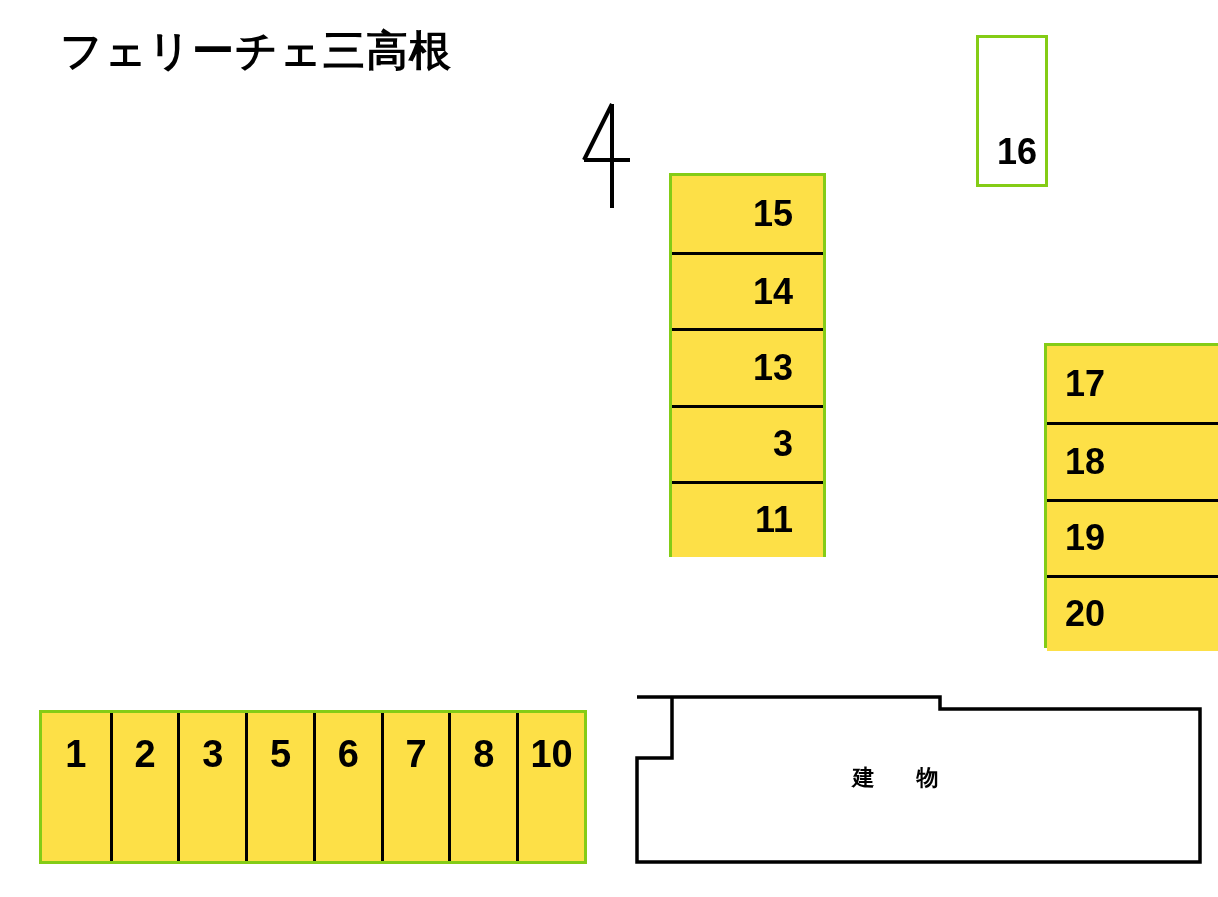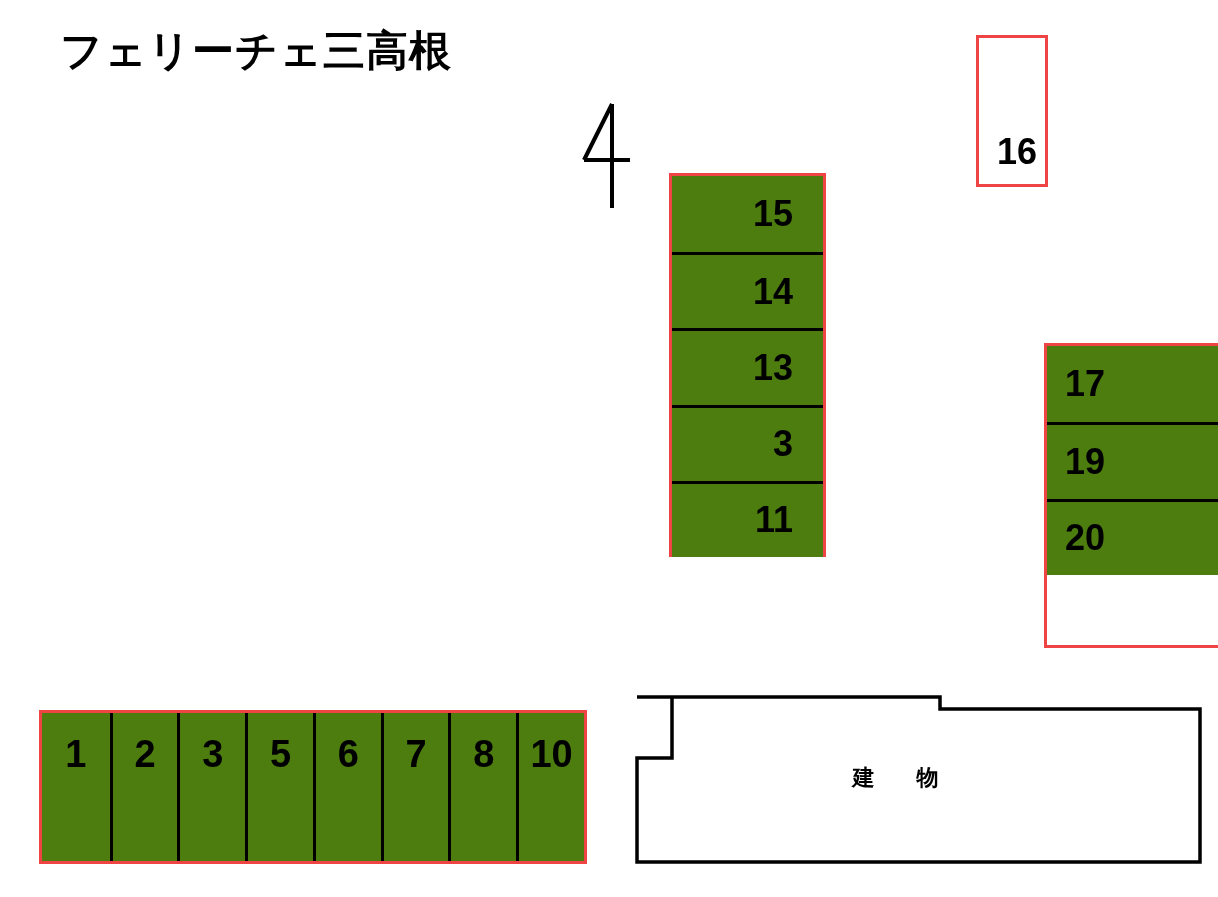--- a/index.html
+++ b/index.html
@@ -35,27 +35,27 @@
     left: 574px;
     top: 100px;
     width: 60px;
     height: 110px;
   }
 
   
   .block {
     position: absolute;
     box-sizing: border-box;
-    border: 3px solid #ef4444;
+    border: 3px solid #84cc16;
     background: #ffffff;
   }
   .stall {
     position: relative;
     box-sizing: border-box;
-    background: #4d7c0f;
+    background: #fde047;
     display: flex;
     align-items: center;
   }
   .stall + .stall {
     border-top: 3px solid #000000;
   }
   .stall-num {
     font-size: 36px;
     font-weight: 700;
     color: #000000;
@@ -158,20 +158,23 @@
 
   <div class="block" id="block-16" style="left:976px; top:35px; width:72px; height:152px;">
     <span class="stall-num">16</span>
   </div>
 
   <div class="block" id="block-east" style="left:1044px; top:343px; width:178px; height:305px;">
     <div class="stall" style="height:76.25px;">
       <span class="stall-num">17</span>
     </div>
     <div class="stall" style="height:76.25px;">
+      <span class="stall-num">18</span>
+    </div>
+    <div class="stall" style="height:76.25px;">
       <span class="stall-num">19</span>
     </div>
     <div class="stall" style="height:76.25px;">
       <span class="stall-num">20</span>
     </div>
   </div>
 
   <div class="block" id="block-row" style="left:39px; top:710px; width:548px; height:154px;">
     <div class="stall" style="width:68.1px;">
       <span class="stall-num">1</span>

